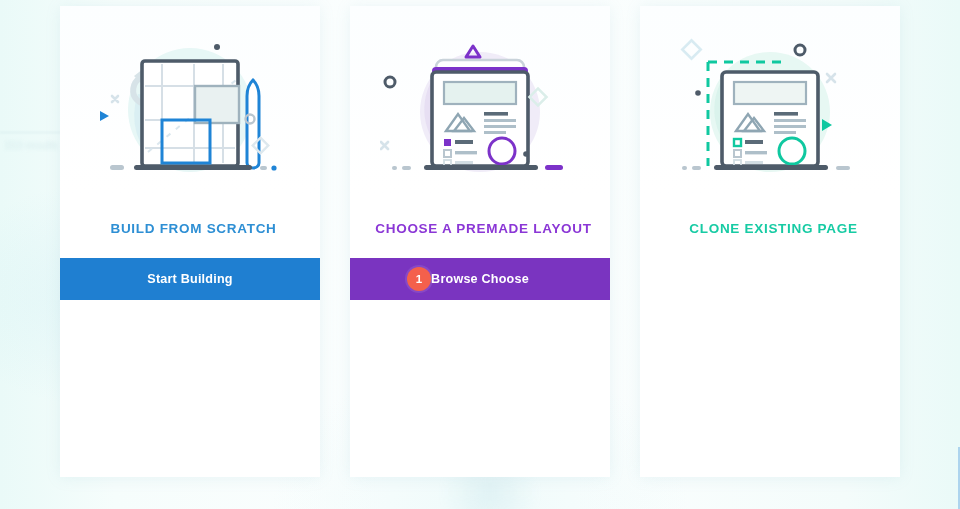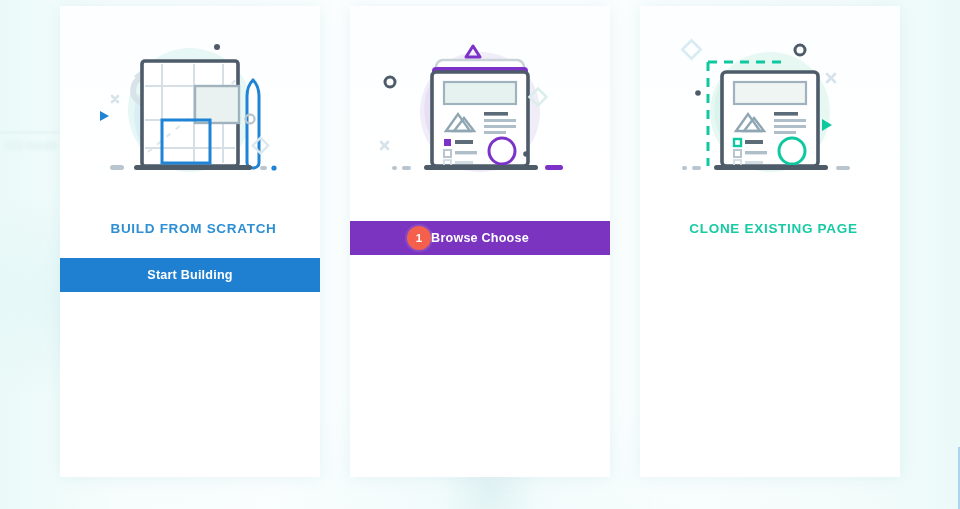--- a/index.html
+++ b/index.html
@@ -105,21 +105,21 @@
   .card-desc {
     text-align: center;
     font-size: 12.3px;
     line-height: 21px;
     color: #4a5a68;
     margin: 0 22px;
     flex: 1 1 auto;
   }
 
   .card-button {
-    height: 34px;
+    height: 42px;
     margin: 0 0 16px 0;
     width: 100%;
     border: 0;
     color: #ffffff;
     font-size: 12.6px;
     font-weight: bold;
     letter-spacing: 0.2px;
     font-family: "Liberation Sans", sans-serif;
     cursor: pointer;
     display: flex;
@@ -242,20 +242,21 @@
         <rect x="12" y="132" width="5" height="4" rx="2" fill="#b9c6cf"></rect>
         <rect x="165" y="131" width="18" height="5" rx="2.5" fill="#7c32c9"></rect>
 
         <path d="M93 12 l7 11 l-14 0 z" fill="none" stroke="#7c32c9" stroke-width="3" stroke-linejoin="round"></path>
         <circle cx="10" cy="48" r="5" fill="none" stroke="#4e5b69" stroke-width="3"></circle>
         <rect x="152" y="57" width="12" height="12" fill="none" stroke="#dbeeea" stroke-width="2.6" transform="rotate(45 158 63)"></rect>
         <path d="M1 115 l7 -7 M1 108 l7 7" stroke="#d6e3ea" stroke-width="2.6" stroke-linecap="round"></path>
         <circle cx="146" cy="120" r="2.8" fill="#4e5b69"></circle>
       </svg>
     </div>
+    <div class="card-title" style="color:#8b37d6">CHOOSE A PREMADE LAYOUT</div>
     <button class="card-button" style="background:#7a34c0">
       <span class="badge">1</span>
       <span>Browse Choose</span>
     </button>
   </div>
 
   <div class="card">
     <div class="illustration">
       <svg width="200" height="160" viewBox="0 0 200 160">
         <circle cx="100" cy="78" r="60" fill="#e7f8f3"></circle>

